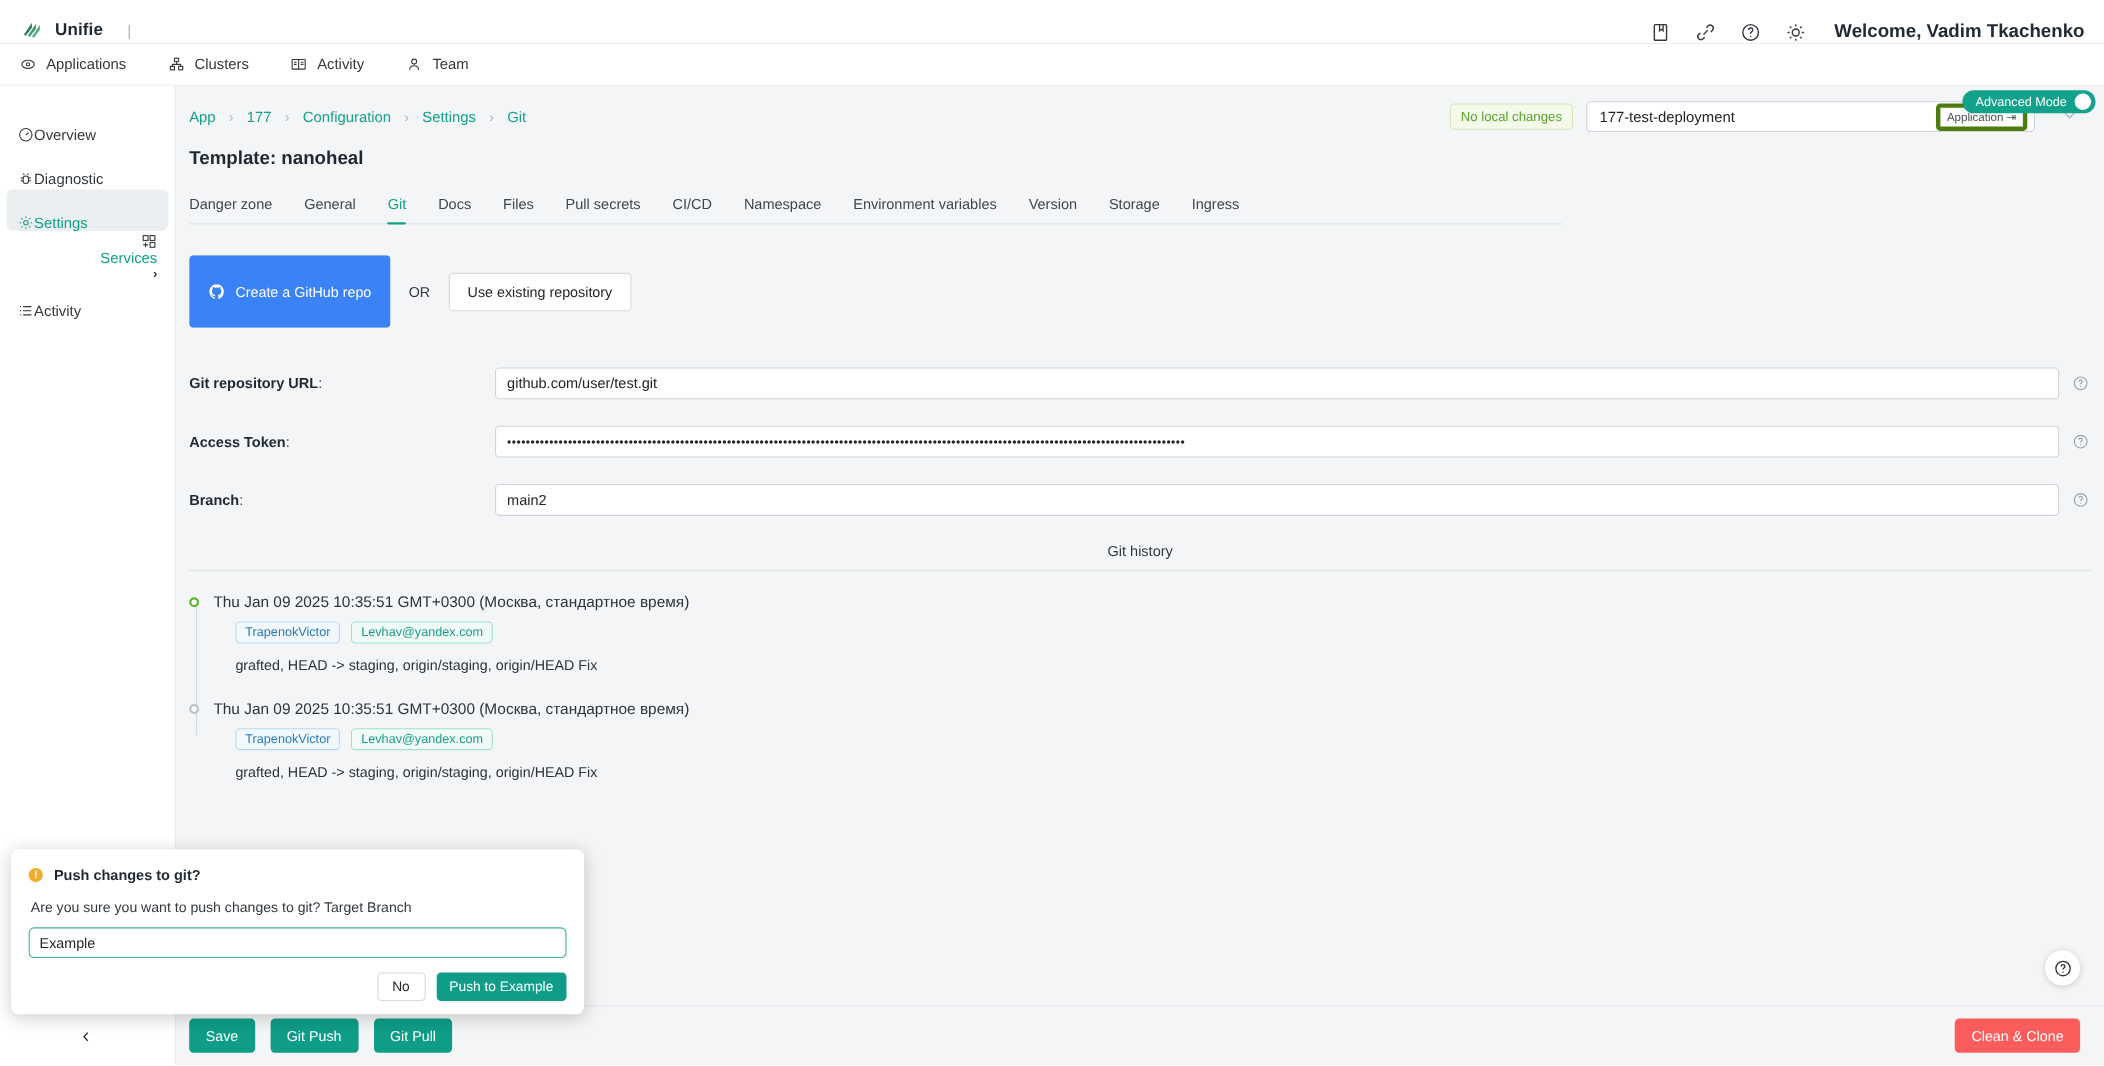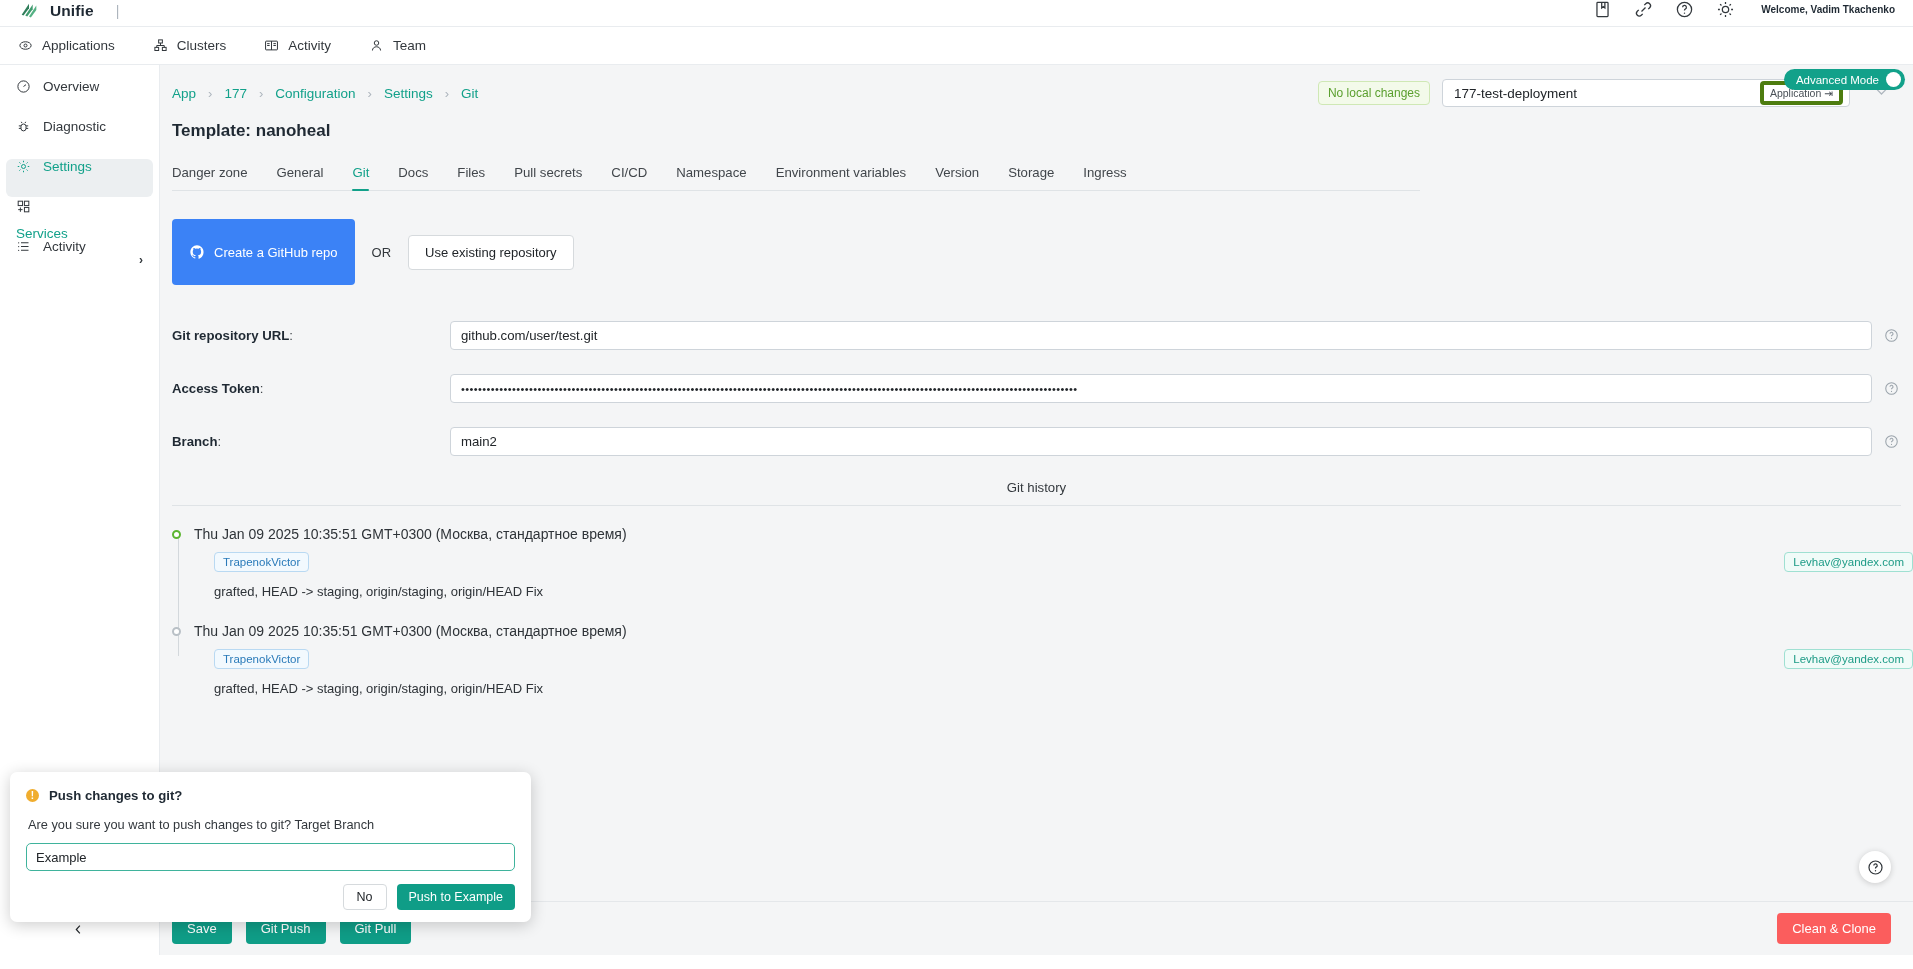--- a/index.html
+++ b/index.html
@@ -8,33 +8,33 @@
     width: 1913px; height: 969px;
     font-family: "Liberation Sans", sans-serif;
     background: #ffffff;
     color: #212529;
     overflow: hidden;
   }
   .app { position: relative; width: 1913px; height: 969px; }
 
   
   .topbar {
-    height: 27px; width: 100%;
-    display: flex; align-items: flex-start;
+    height: 40px; width: 100%;
+    display: flex; align-items: flex-end;
     background: #ffffff;
     border-bottom: 1px solid #e9ecef;
     padding: 0 18px;
   }
   .brand { display: flex; align-items: center; gap: 10px; }
   .brand-logo { width: 22px; height: 22px; display:block; }
   .brand-name { font-size: 15.5px; font-weight: bold; color: #1f2933; letter-spacing: .1px; }
   .brand-sep { color: #adb5bd; font-size: 14px; margin-left: 12px; }
   .topbar-right { margin-left: auto; display: flex; align-items: center; gap: 22px; }
   .ticon { width: 19px; height: 19px; color: #33383d; display: block; cursor: pointer; }
-  .welcome { font-size: 10px; font-weight: bold; color: #1f2933; margin-left: 4px; }
+  .welcome { font-size: 17px; font-weight: bold; color: #1f2933; margin-left: 4px; }
 
   
   .navbar {
     height: 38px; width: 100%;
     display: flex; align-items: center;
     background: #ffffff;
     border-bottom: 1px solid #e9ecef;
     padding-left: 14px; gap: 30px;
   }
   .navitem { display:flex; align-items:center; gap: 9px; font-size: 13.5px; color: #33383d; cursor: pointer; padding: 4px 4px; }
@@ -45,21 +45,21 @@
 
   
   .sidebar {
     width: 160px; flex: 0 0 160px;
     background: #ffffff;
     border-right: 1px solid #e9ecef;
     padding-top: 12px;
     position: relative;
   }
   .side-item {
-    display: flex; align-items: flex-start; gap: 12px;
+    display: flex; align-items: flex-end; 
     height: 38px; margin: 2px 6px; padding: 0 10px;
     font-size: 13.5px; color: #33383d;
     border-radius: 6px; cursor: pointer;
   }
   .side-item svg { width: 15px; height: 15px; flex: 0 0 15px; }
   .side-item.active { background: #eceff1; color: #12a18a; }
   .side-item.teal { color: #12a18a; flex-direction: column; }
   .side-item .chev { margin-left: auto; font-size: 12px; color: #33383d; font-weight: bold;}
   .collapse-btn {
     position: absolute; bottom: 14px; left: 66px;
@@ -175,21 +175,21 @@
     width: 1px; background: #d3d8dc;
   }
   .commit { position: relative; margin-bottom: 24px; }
   .dot {
     position: absolute; left: -22px; top: 4px;
     width: 9px; height: 9px; border-radius: 50%;
     border: 2px solid #5cb531; background: #fff;
   }
   .dot.muted { border-color: #b9c0c6; }
   .commit-date { font-size: 14px; color: #2e3338; }
-  .chips { display:flex; gap: 10px; margin: 10px 0 0 20px; justify-content: space-between; }
+  .chips { display:flex; gap: 10px; margin: 10px 0 0 20px; }
   .chip {
     font-size: 11.5px; padding: 3px 8px; border-radius: 4px;
     border: 1px solid #b9d9f2; color: #2a7ab9; background: #f2f9fe;
   }
   .chip.mint { border-color: #9fe0d2; color: #1d9b86; background: #f0fbf8; }
   .commit-msg { font-size: 13px; color: #2e3338; margin: 12px 0 0 20px; }
 
   
   .bottombar {
     position: absolute; left: 0; right: 0; bottom: 0; height: 54px;

